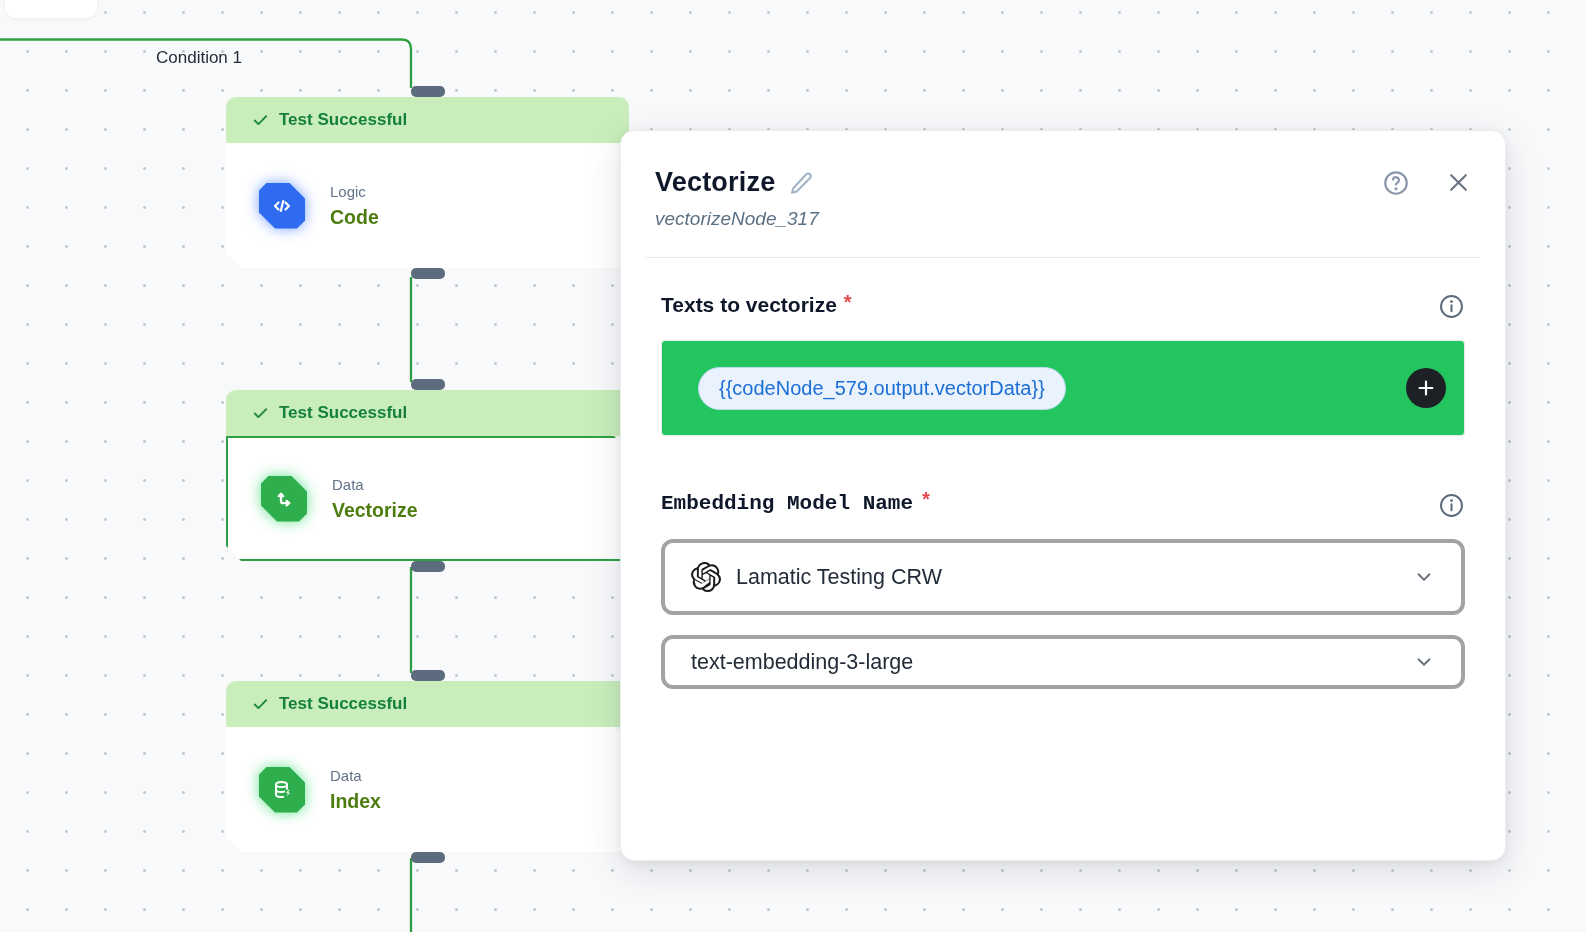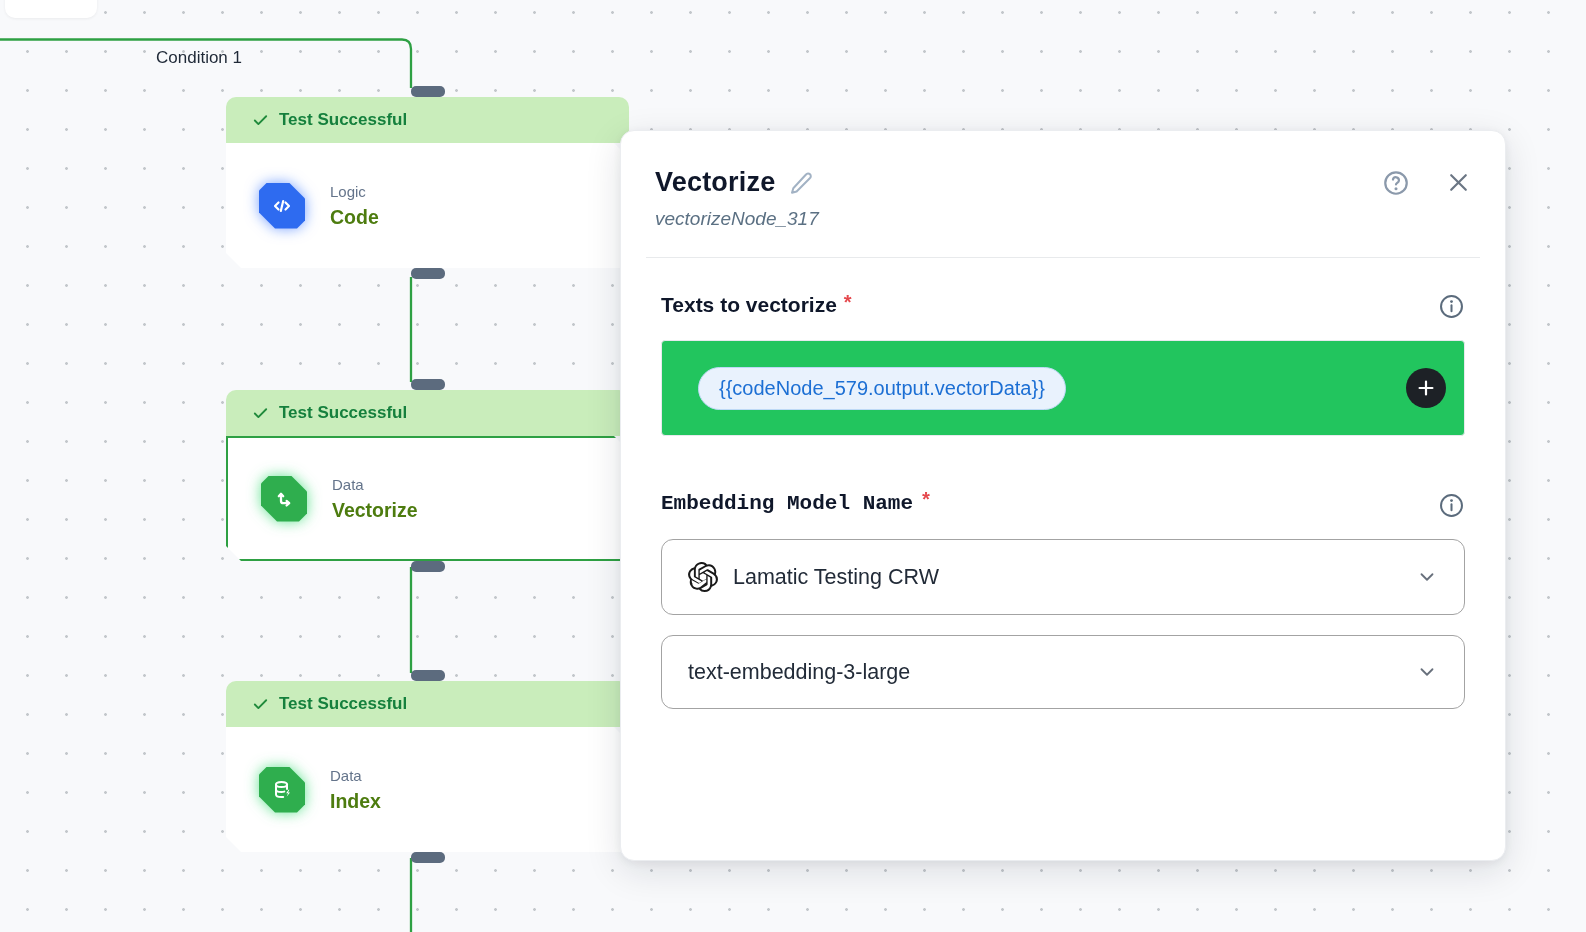--- a/index.html
+++ b/index.html
@@ -96,25 +96,25 @@
     border-radius: 999px; padding: 9px 20px; cursor: pointer; white-space: nowrap;
   }
   .plus-btn {
     margin-left: auto; width: 40px; height: 40px; border-radius: 50%;
     background: #1d2126; border: none; cursor: pointer;
     display: flex; align-items: center; justify-content: center;
   }
 
   .field-2 { margin-top: 56px; font-family: Liberation Mono, monospace; }
   .select {
-    margin-top: 20px; border: 1px solid #a3a3a3; border-radius: 12px; background: #fff;
+    margin-top: 20px; border: 4px solid #a3a3a3; border-radius: 12px; background: #fff;
     display: flex; align-items: center; gap: 15px; padding: 0 26px; cursor: pointer; justify-content: space-between;
   }
   .select-1 { height: 76px; }
-  .select-2 { height: 74px; margin-top: 20px; }
+  .select-2 { height: 54px; margin-top: 20px; }
   .select-text { font-size: 21.5px; font-weight: 500; color: #222b38; }
   .select .chev { margin-left: auto; display: inline-flex; }
 
   svg { display: block; }
 </style>
 </head>
 <body>
 
 <svg class="edges" width="1586" height="932" viewBox="0 0 1586 932">
   <path d="M0 39.5 H402 Q411 39.5 411 49 V88" fill="none" stroke="#2ea043" stroke-width="2.3"></path>

